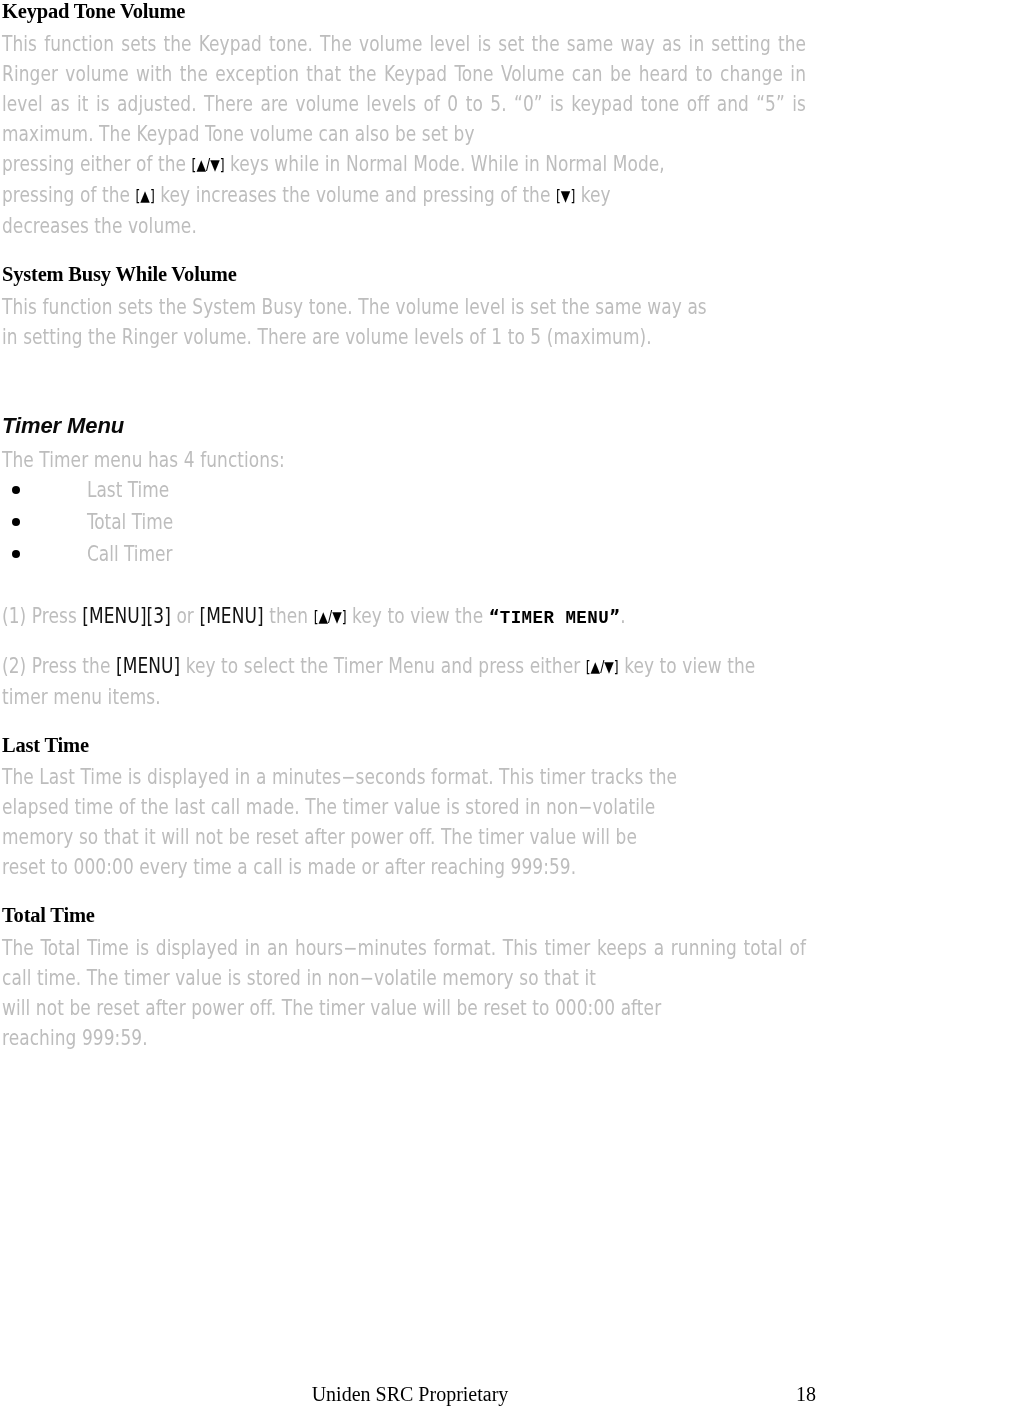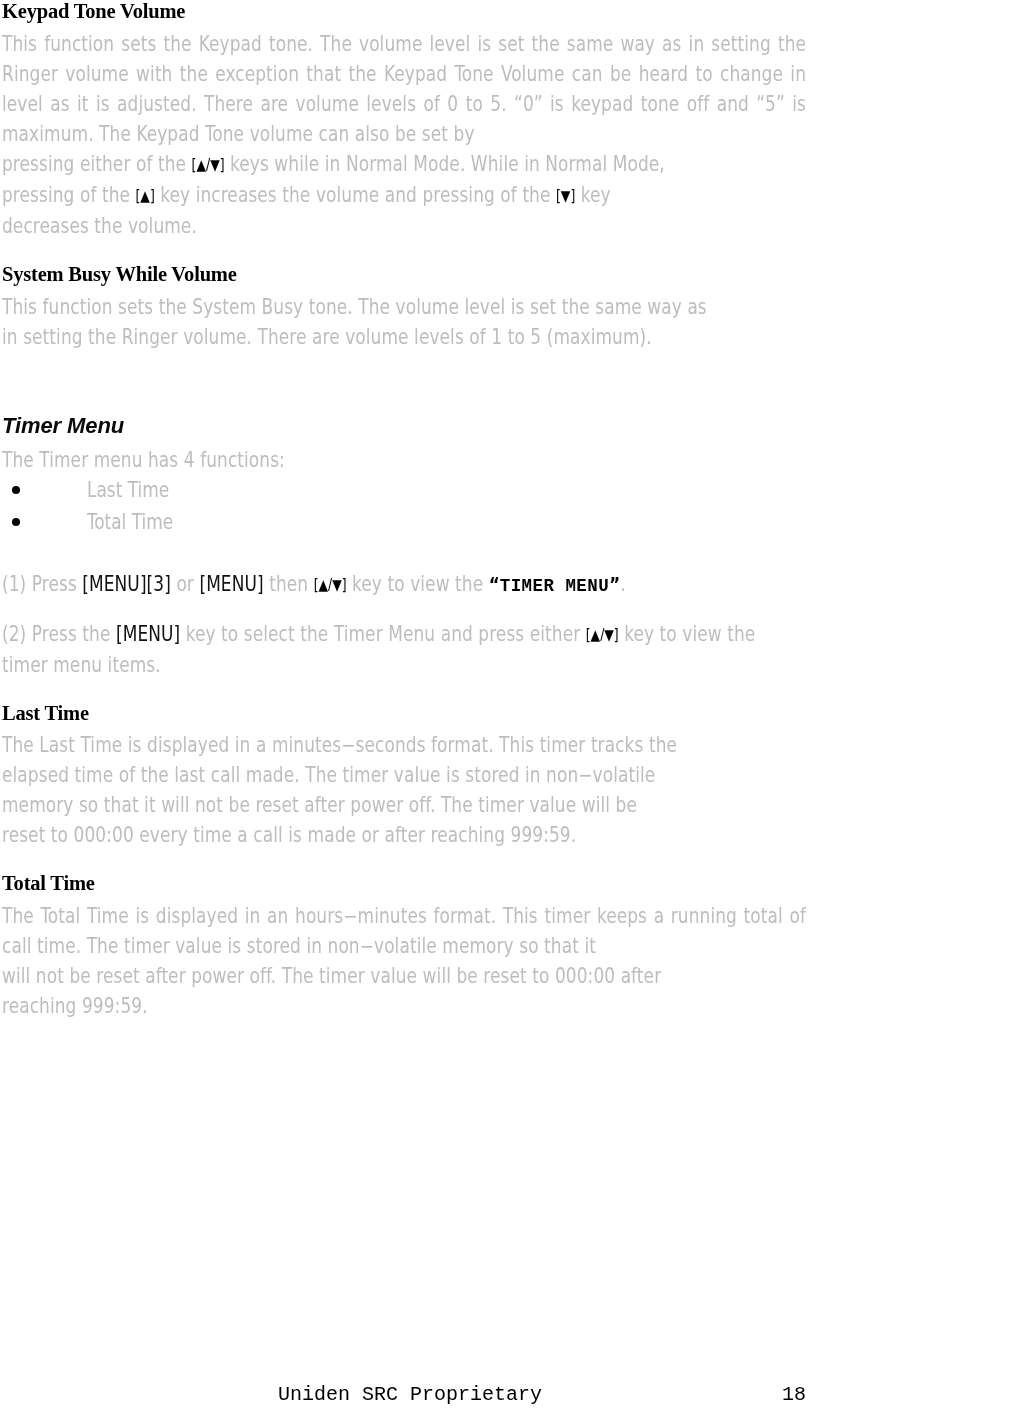--- a/index.html
+++ b/index.html
@@ -127,33 +127,33 @@
 
   
   .footer {
     position: absolute;
     left: 0;
     right: 0;
     bottom: 10px;
     height: 28px;
     display: flex;
     align-items: center;
-    font-family: Liberation Mono, monospace;
+    font-family: Liberation Serif, serif;
     font-size: 20px;
     color: #000000;
   }
   .footer .f-center {
     position: absolute;
     left: 0;
     right: 0;
     text-align: center;
   }
   .footer .f-page {
     position: absolute;
-    right: 14px;
+    right: 4px;
     text-align: right;
   }
 
   .content { padding-left: 2px; padding-right: 2px; }
 </style>
 </head>
 <body>
 
 <div class="page">
   <div class="content">
@@ -189,20 +189,24 @@
 
     <ul class="bullets">
       <li>
         <span class="dot"></span>
         <span class="li-text">Last Time</span>
       </li>
       <li>
         <span class="dot"></span>
         <span class="li-text">Total Time</span>
       </li>
+      <li>
+        <span class="dot"></span>
+        <span class="li-text">Call Timer</span>
+      </li>
     </ul>
 
     <div class="sp-30"></div>
 
     <p class="body-txt"><span>(1)</span><span>  Press </span><span class="key">[MENU][3]</span><span> or </span><span class="key">[MENU]</span><span> then  </span><span class="key glyph">[▲/▼]</span><span> key to view the </span><span class="quote">“</span><span class="mono-bold">TIMER MENU</span><span class="quote">”</span><span>.</span></p>
 
     <div class="sp-18"></div>
 
     <p class="body-txt"><span>(2)</span><span>  Press the </span><span class="key">[MENU]</span><span> key to select the Timer Menu and press either </span><span class="key glyph">[▲/▼]</span><span> key to view the timer menu items.</span></p>
 

